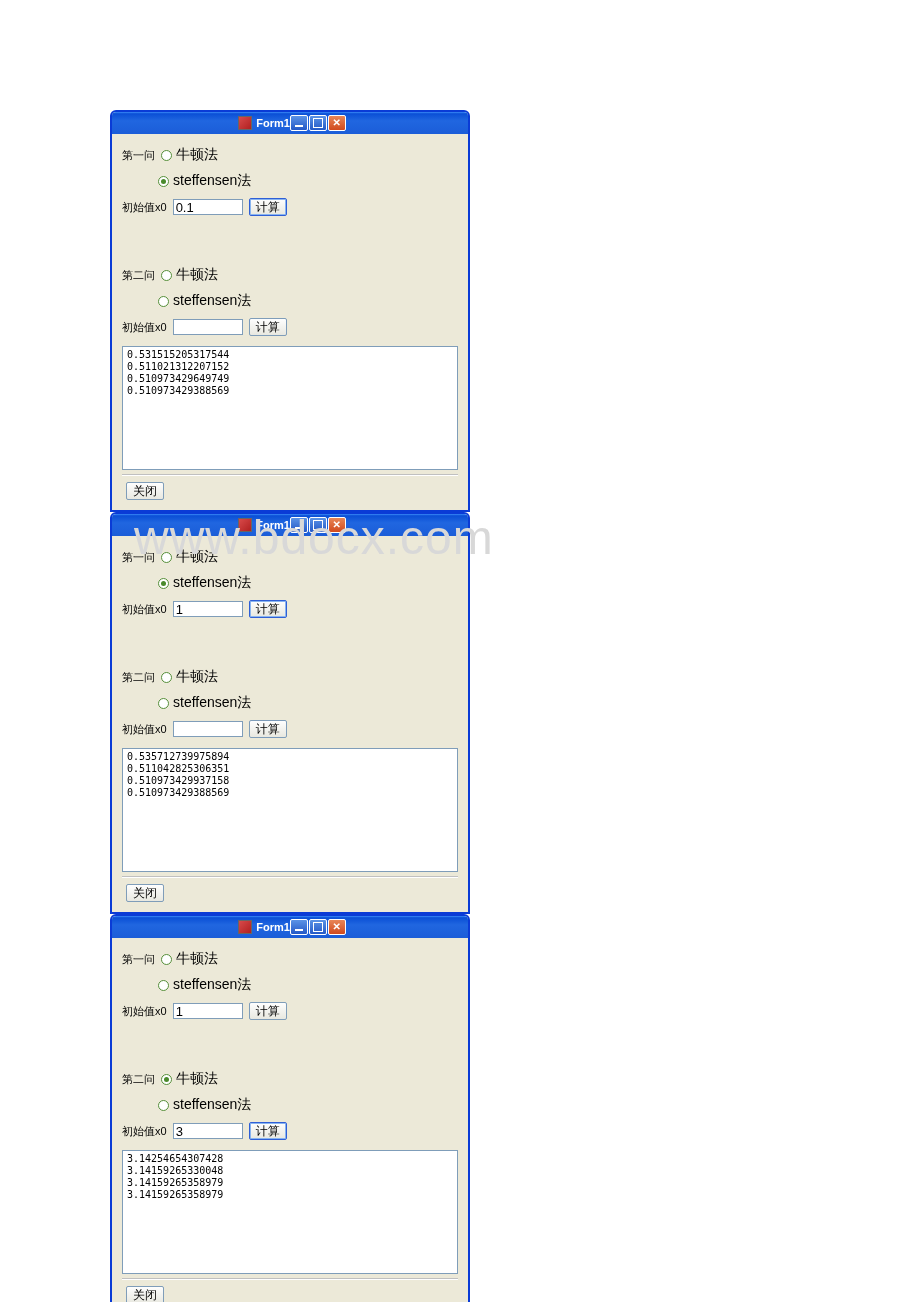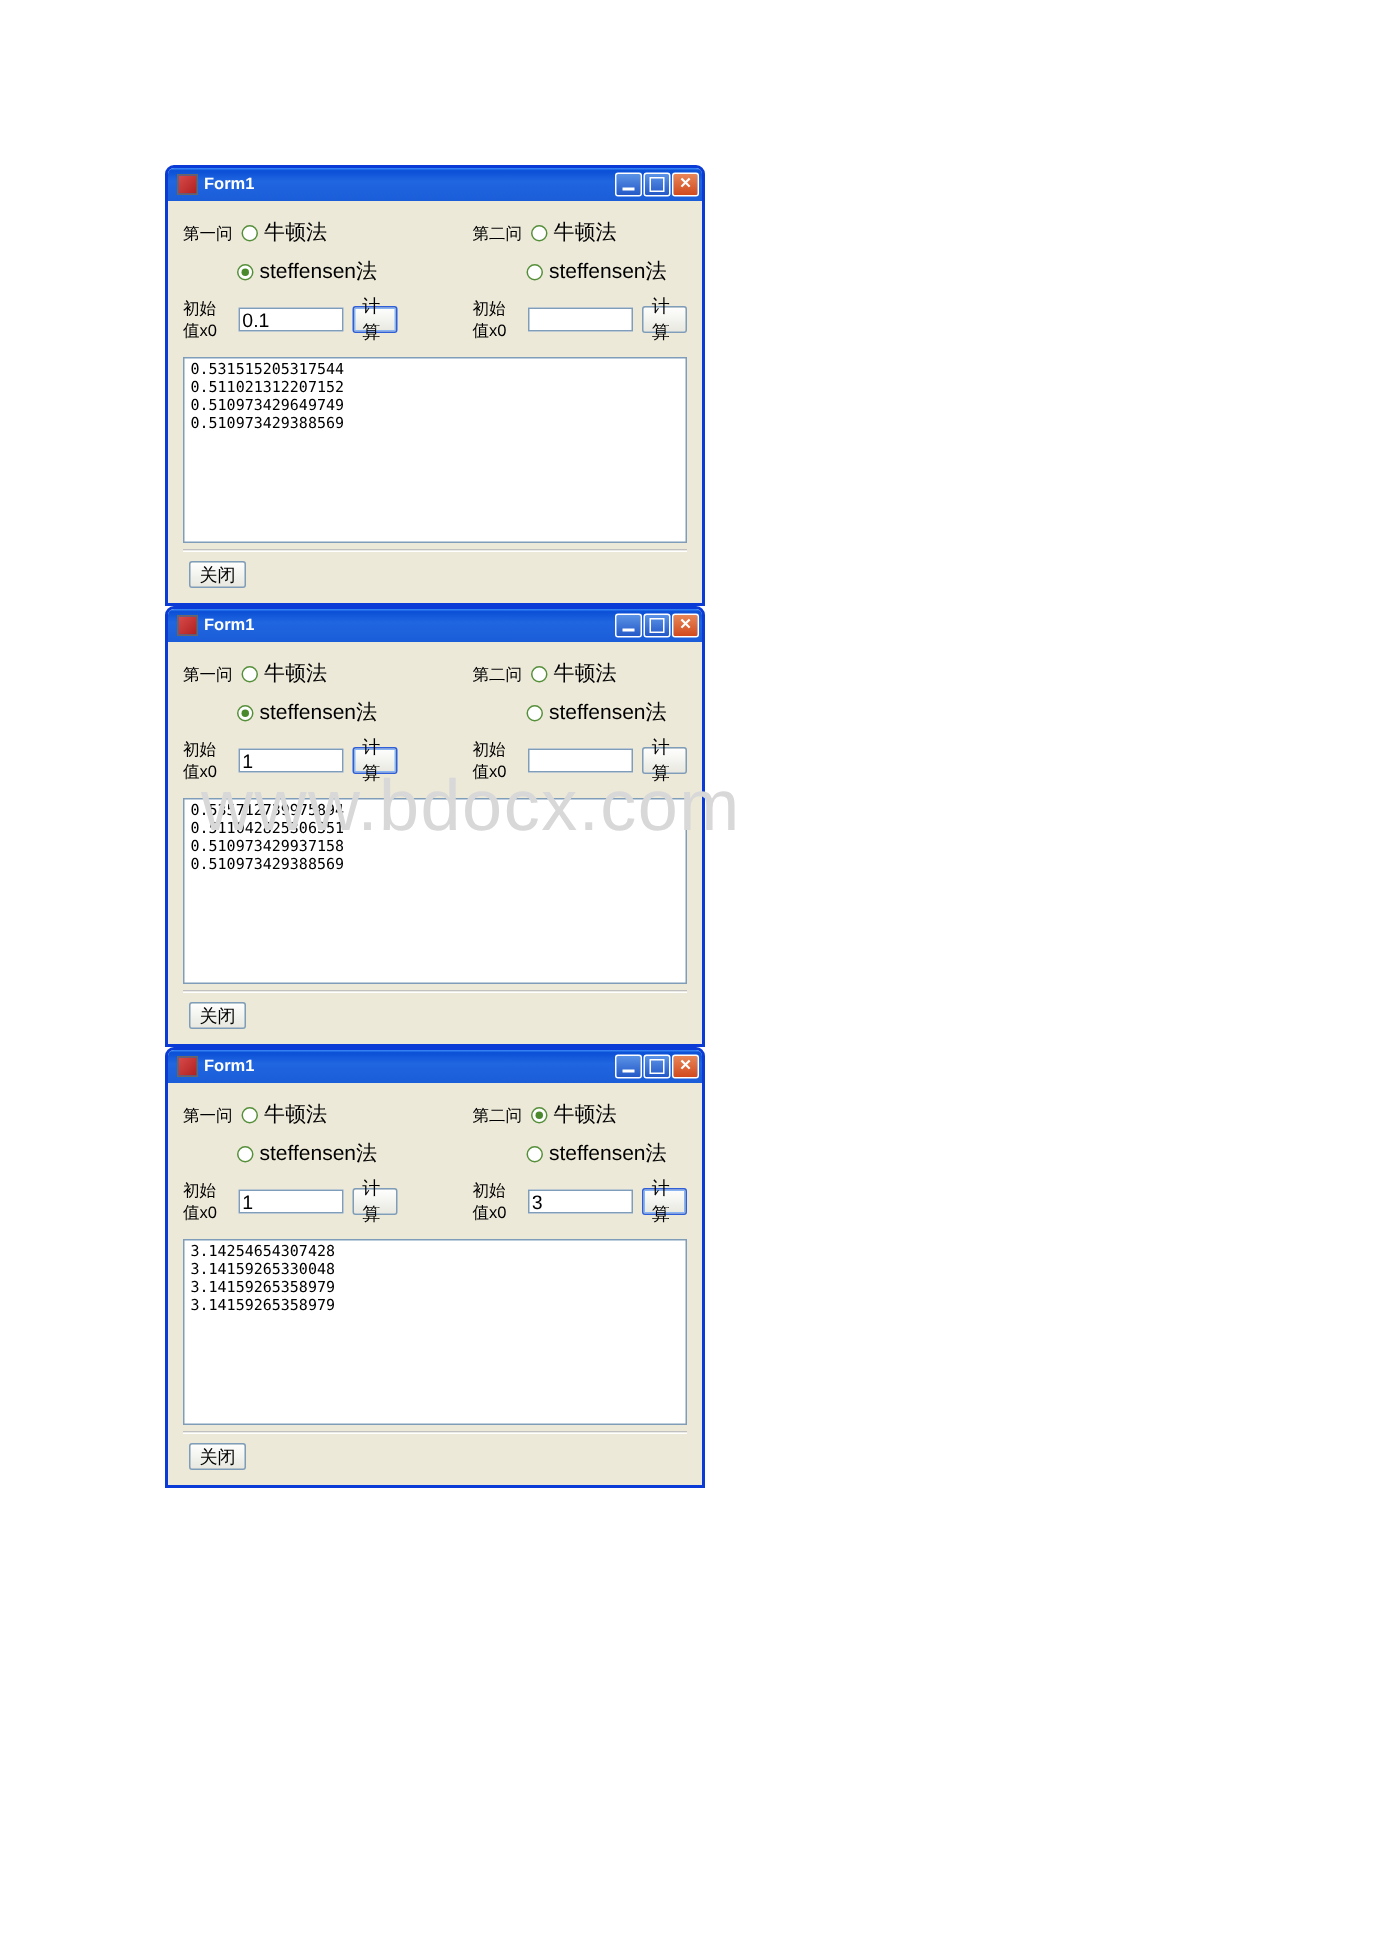--- a/index.html
+++ b/index.html
@@ -24,21 +24,21 @@
       border-radius: 6px 6px 0 0;
       background: #ece9d8;
       overflow: hidden;
       margin-bottom: 0;
     }
     .titlebar {
       background: linear-gradient(to bottom, #3c8cf8 0%, #0a4fd6 8%, #2066e0 40%, #1b5dd8 100%);
       height: 22px;
       display: flex;
       align-items: center;
-      justify-content: space-between;
+      justify-content: center;
       padding: 0 2px 0 6px;
       color: #fff;
       font-weight: bold;
       font-size: 11px;
     }
     .titlebar-left {
       display: flex;
       align-items: center;
       gap: 4px;
     }
@@ -74,20 +74,21 @@
 
     .window-body {
       background: #ece9d8;
       padding: 12px 10px 8px 10px;
       display: flex;
       flex-direction: column;
     }
     .controls-row {
       display: flex;
       gap: 50px;
+      flex-direction: column;
     }
     .col {
       display: flex;
       flex-direction: column;
       gap: 8px;
       width: 50%;
     }
     .row {
       display: flex;
       align-items: center;

